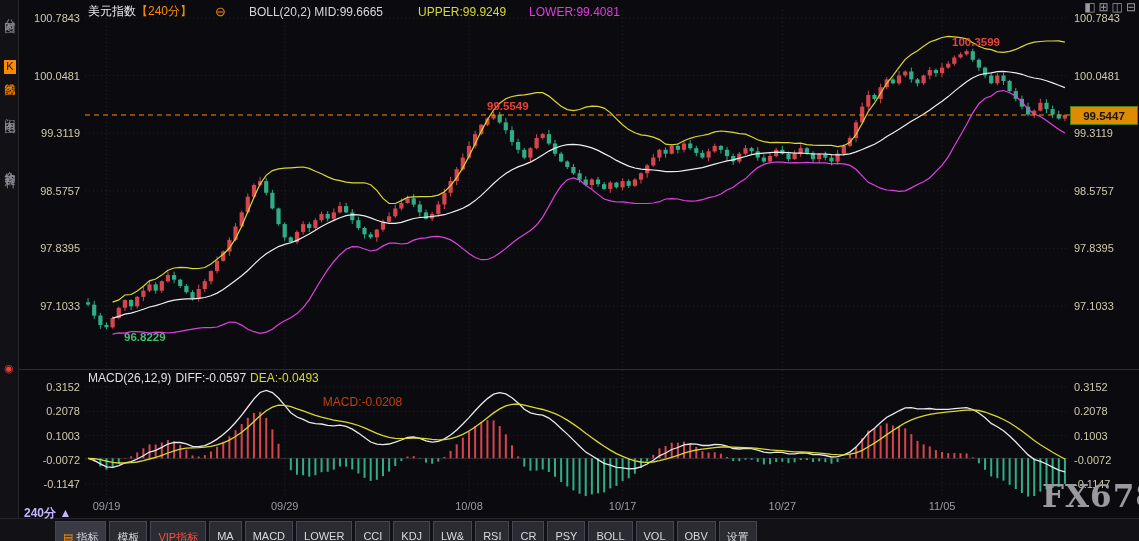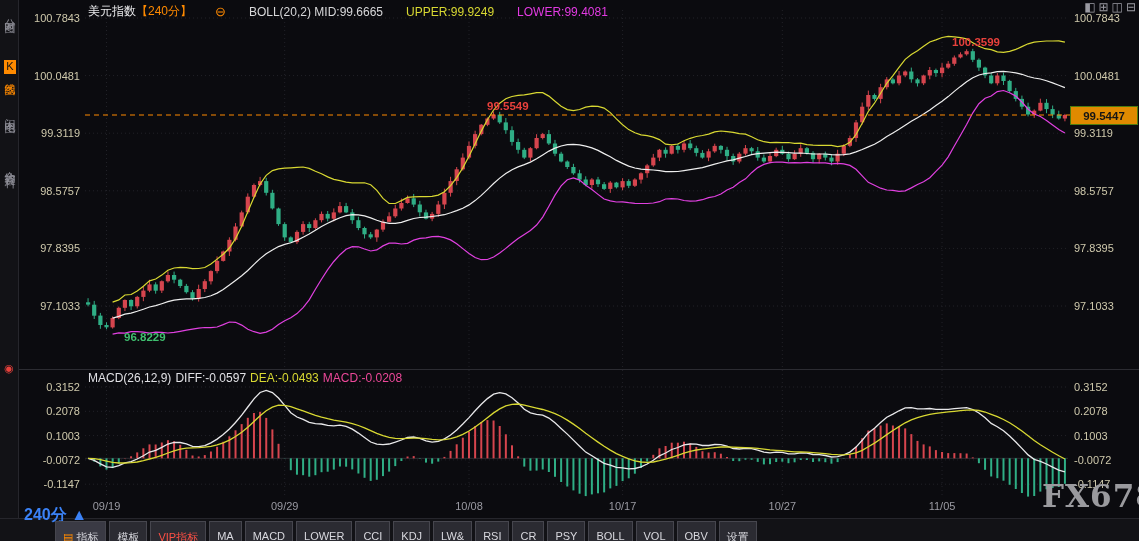--- a/index.html
+++ b/index.html
@@ -12,45 +12,45 @@
   .sidebar{position:absolute;left:0;top:0;width:18px;height:541px;background:#121216;border-right:1px solid #26262c;}
   .side-item{position:absolute;left:3px;writing-mode:vertical-lr;text-orientation:upright;
              font-size:11px;color:#8f8f98;letter-spacing:2px;cursor:pointer;line-height:13px;}
   .side-item.active{color:#ff8a00;}
   .k-badge{background:#ff8a00;color:#141414;}
   .red-icon{position:absolute;left:4px;top:362px;color:#e8413c;font-size:11px;cursor:pointer;}
 
   
   .header{position:absolute;left:88px;top:3px;font-size:12px;display:flex;gap:23px;align-items:center;white-space:nowrap;}
   .h-symbol{color:#e8e8ea;} .h-period{color:#ff8a00;} .h-collapse{color:#ff8a00;font-size:13px;cursor:pointer;}
-  .h-boll{color:#d8d8da;} .h-mid{color:#d8d8da;} .h-upper{color:#d8d832;} .h-lower{color:#e23ae2;}
+  .h-boll{color:#d8d8da;} .h-mid{color:#d8d8da;} .h-upper{color:#d8d832;margin-left:12px;} .h-lower{color:#e23ae2;}
 
   .winicons{position:absolute;right:3px;top:0px;display:flex;gap:3px;color:#9a9aa2;font-size:12px;}
   .winicons span{cursor:pointer;}
 
   
   .macd-header{position:absolute;left:88px;top:371px;font-size:12px;display:flex;gap:4px;white-space:nowrap;}
-  .m-name{color:#e0e0e4;} .m-diff{color:#e0e0e4;} .m-dea{color:#d8d832;} .m-macd{color:#ec4899;}
+  .m-name{color:#e0e0e4;} .m-diff{color:#e0e0e4;} .m-dea{color:#d8d832;} .m-macd{color:#c2410c;margin-top:24px;}
 
   
   .ann{position:absolute;font-size:11.5px;font-weight:bold;}
   #ann-peak{left:487px;top:100px;color:#e8413c;}
   #ann-low{left:108px;top:331px;color:#3fbf6f;margin-left:16px;}
   #ann-high{left:952px;top:36px;color:#e8413c;}
 
   .price-box{position:absolute;left:1070px;top:106px;width:66px;height:17px;background:#e08a00;
              border:1px solid #4d7c0f;color:#151515;font-size:11.5px;font-weight:bold;
              display:flex;align-items:center;justify-content:center;}
 
   .watermark{position:absolute;left:1042px;top:478px;font-family:"DejaVu Serif",serif;font-size:31px;
              font-weight:bold;color:#9a9a9e;letter-spacing:1px;}
 
   
   .bottombar{position:absolute;left:0;top:518px;width:1139px;height:23px;background:#121216;border-top:1px solid #26262c;}
-  .period-sel{position:absolute;left:24px;top:505px;color:#3b82f6;font-size:16px;font-weight:bold;cursor:pointer;}
+  .period-sel{position:absolute;left:24px;top:505px;color:#c4b5fd;font-size:12px;font-weight:bold;cursor:pointer;}
   .tabs{position:absolute;left:55px;top:521px;display:flex;gap:3px;}
   .tab{border:1px solid #46464e;background:#2b2b32;color:#d8d8de;font-size:11px;padding:8px 7px;cursor:pointer;white-space:nowrap;}
   .tab.active{background:#3a3a44;}
   .tab .ticon{color:#ff8a00;margin-right:3px;}
   .tab.vip{color:#ff5045;}
 </style>
 </head>
 <body>
 
 <div id="root">

